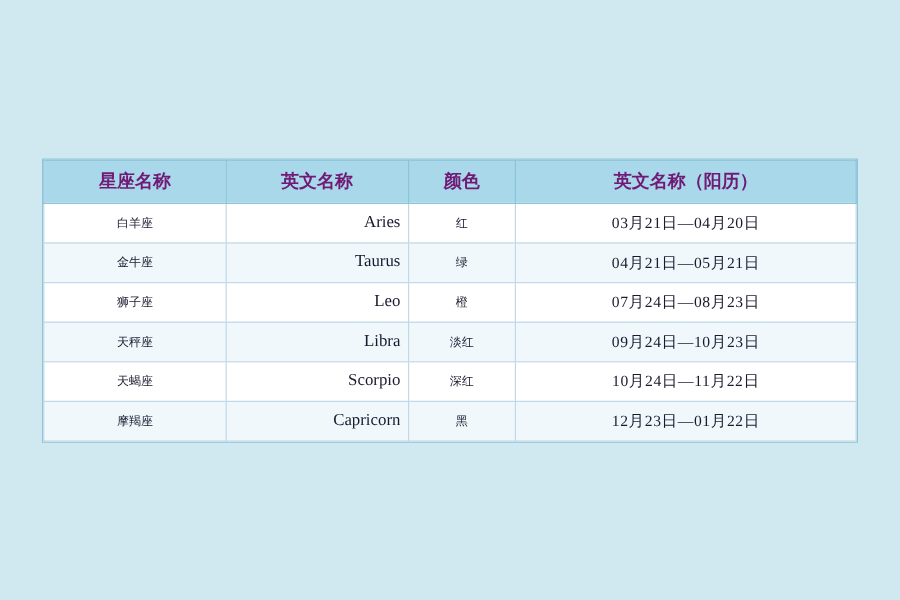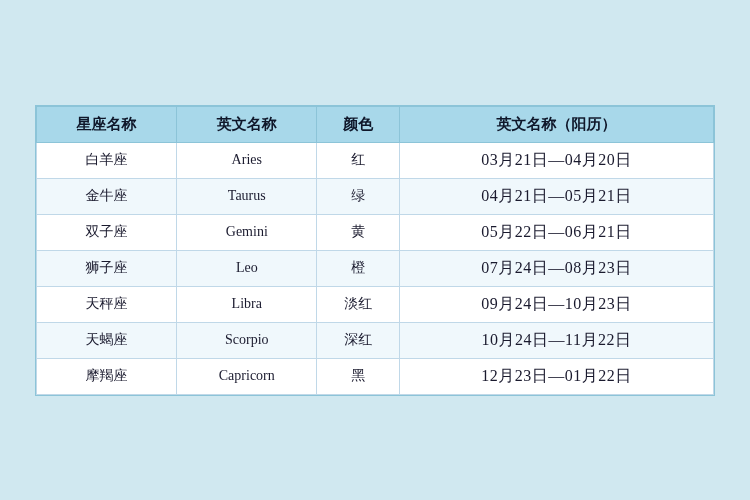--- a/index.html
+++ b/index.html
@@ -32,46 +32,47 @@
     thead tr {
       background-color: #a8d8ea;
     }
 
     thead th {
       border: 1px solid #8cc4d8;
       padding: 8px 6px;
       text-align: center;
       font-weight: bold;
       font-size: 15px;
-      color: #0f172a;
+      color: #701a75;
     }
 
     tbody tr {
       background-color: #ffffff;
     }
 
     tbody tr:nth-child(even) {
       background-color: #f0f8fc;
     }
 
     tbody td {
       border: 1px solid #c0d8e8;
       padding: 7px 6px;
       text-align: center;
-      font-size: 14px;
+      font-size: 10px;
       color: #1a1a2e;
     }
 
     tbody td:nth-child(2) {
       font-family: "Times New Roman", serif;
       font-size: 14px;
+      text-align: right;
     }
 
     tbody td:nth-child(4) {
-      font-size: 16px;
+      font-size: 13px;
       letter-spacing: 0.5px;
       margin-top: 16px;
     }
   </style>
 </head>
 <body>
 
 <div class="table-container">
   <table>
     <thead>
@@ -89,26 +90,20 @@
           <td>红</td>
           <td>03月21日—04月20日</td>
         </tr>
         <tr>
           <td>金牛座</td>
           <td>Taurus</td>
           <td>绿</td>
           <td>04月21日—05月21日</td>
         </tr>
         <tr>
-          <td>双子座</td>
-          <td>Gemini</td>
-          <td>黄</td>
-          <td>05月22日—06月21日</td>
-        </tr>
-        <tr>
           <td>狮子座</td>
           <td>Leo</td>
           <td>橙</td>
           <td>07月24日—08月23日</td>
         </tr>
         <tr>
           <td>天秤座</td>
           <td>Libra</td>
           <td>淡红</td>
           <td>09月24日—10月23日</td>

